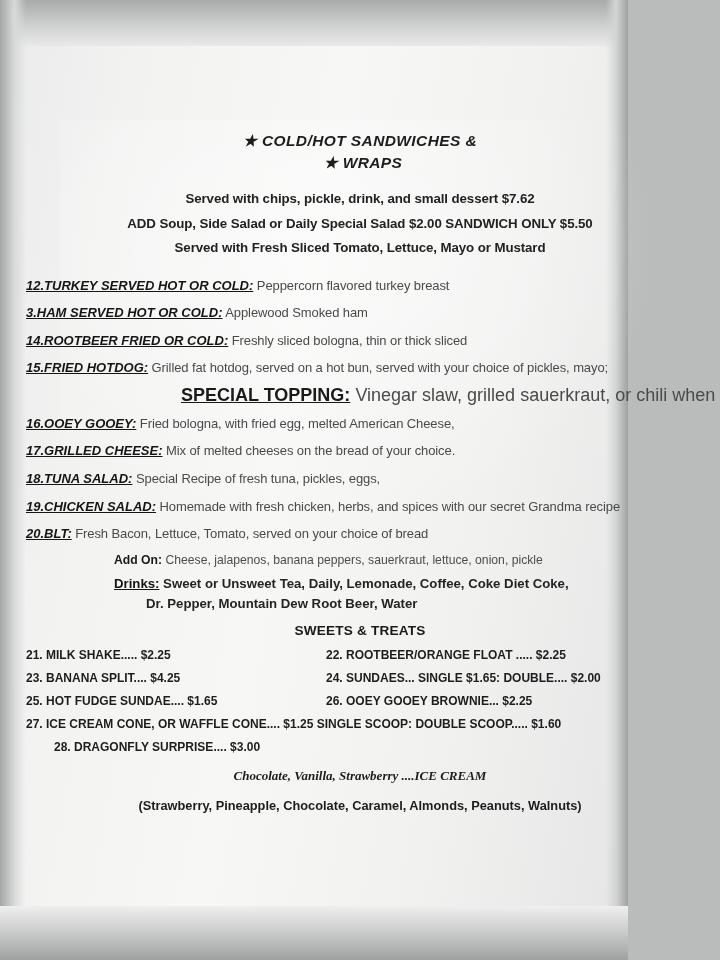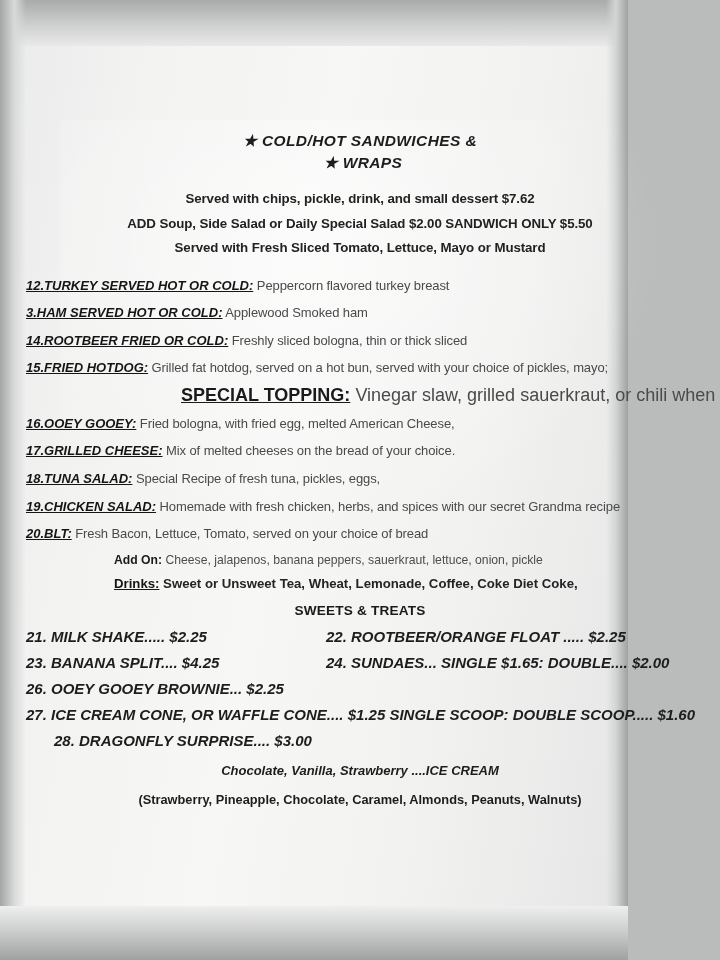--- a/index.html
+++ b/index.html
@@ -172,35 +172,35 @@
   .sweets-grid {
     margin-top: 10px;
   }
   .srow {
     display: flex;
     margin-bottom: 9px;
   }
   .scol-l { width: 300px; }
   .scol-r { flex: 1; }
   .sitem {
-    font-size: 15px;
-    font-weight: bold;
-    font-style: italic;
+    font-size: 12px;
+    font-weight: bold;
     color: #1d1d1d;
     white-space: nowrap;
   }
   .srow-wide .sitem { white-space: nowrap; }
 
   .flavors {
     text-align: center;
     font-size: 13px;
     font-weight: bold;
     font-style: italic;
     color: #1d1d1d;
     margin-top: 14px;
+    font-family: Liberation Serif, serif;
   }
   .toppings {
     text-align: center;
     font-size: 12.8px;
     font-weight: bold;
     color: #1d1d1d;
     margin-top: 14px;
   }
 </style>
 </head>
@@ -266,35 +266,37 @@
         <span class="lead"><span class="num">20.</span><span>BLT:</span></span><span class="desc"> Fresh Bacon, Lettuce, Tomato, served on your choice of bread</span>
       </div>
 
     </div>
 
     <div class="addon">
       <span class="lead">Add On:</span><span class="desc">  Cheese, jalapenos, banana peppers, sauerkraut, lettuce, onion, pickle</span>
     </div>
 
     <div class="drinks">
-      <span class="lead">Drinks:</span><span class="desc">  Sweet or Unsweet Tea, Wheat, Lemonade, Coffee, Coke Diet Coke,</span>
-    </div>
+      <span class="lead">Drinks:</span><span class="desc">  Sweet or Unsweet Tea, Daily, Lemonade, Coffee, Coke Diet Coke,</span>
+    </div>
+    <div class="drinks-2">Dr. Pepper, Mountain Dew Root Beer, Water</div>
 
     <div class="sweets-header">SWEETS &amp; TREATS</div>
 
     <div class="sweets-grid">
       <div class="srow">
         <div class="scol-l sitem">21. MILK SHAKE.....  $2.25</div>
         <div class="scol-r sitem">22. ROOTBEER/ORANGE FLOAT ..... $2.25</div>
       </div>
       <div class="srow">
         <div class="scol-l sitem">23. BANANA SPLIT....  $4.25</div>
         <div class="scol-r sitem">24. SUNDAES... SINGLE $1.65: DOUBLE.... $2.00</div>
       </div>
       <div class="srow">
+        <div class="scol-l sitem">25. HOT FUDGE SUNDAE....  $1.65</div>
         <div class="scol-r sitem">26. OOEY GOOEY BROWNIE... $2.25</div>
       </div>
       <div class="srow srow-wide">
         <div class="sitem">27. ICE CREAM CONE, OR WAFFLE CONE.... $1.25 SINGLE SCOOP: DOUBLE SCOOP..... $1.60</div>
       </div>
       <div class="srow srow-wide">
         <div class="sitem" style="padding-left:28px">28. DRAGONFLY SURPRISE.... $3.00</div>
       </div>
     </div>
 

